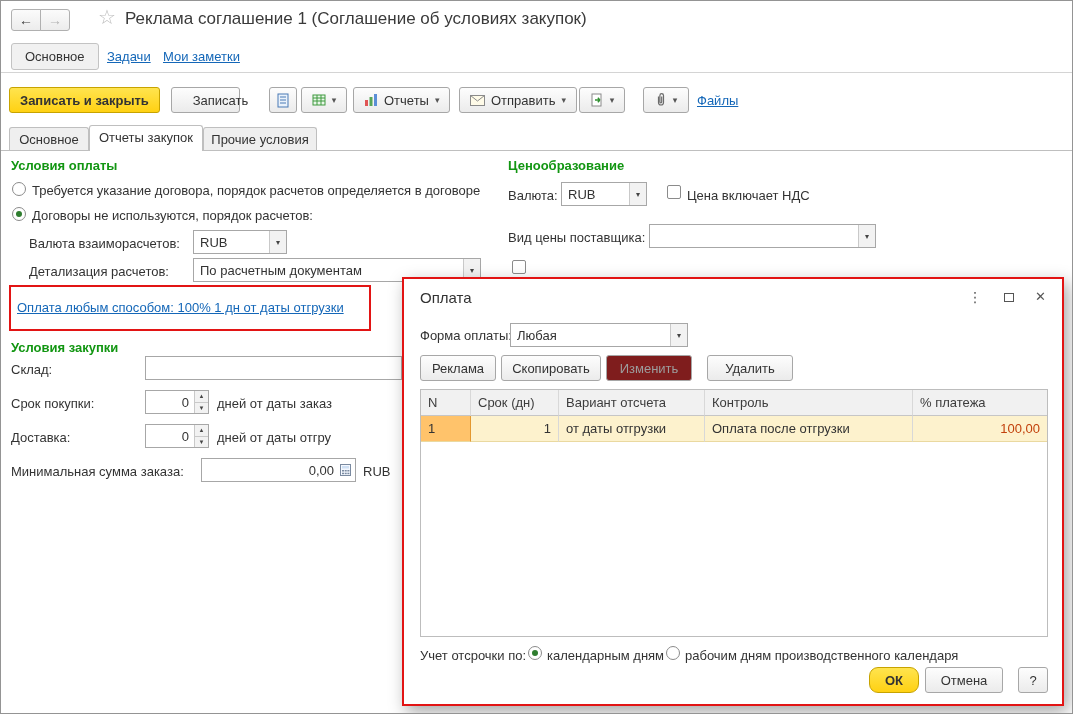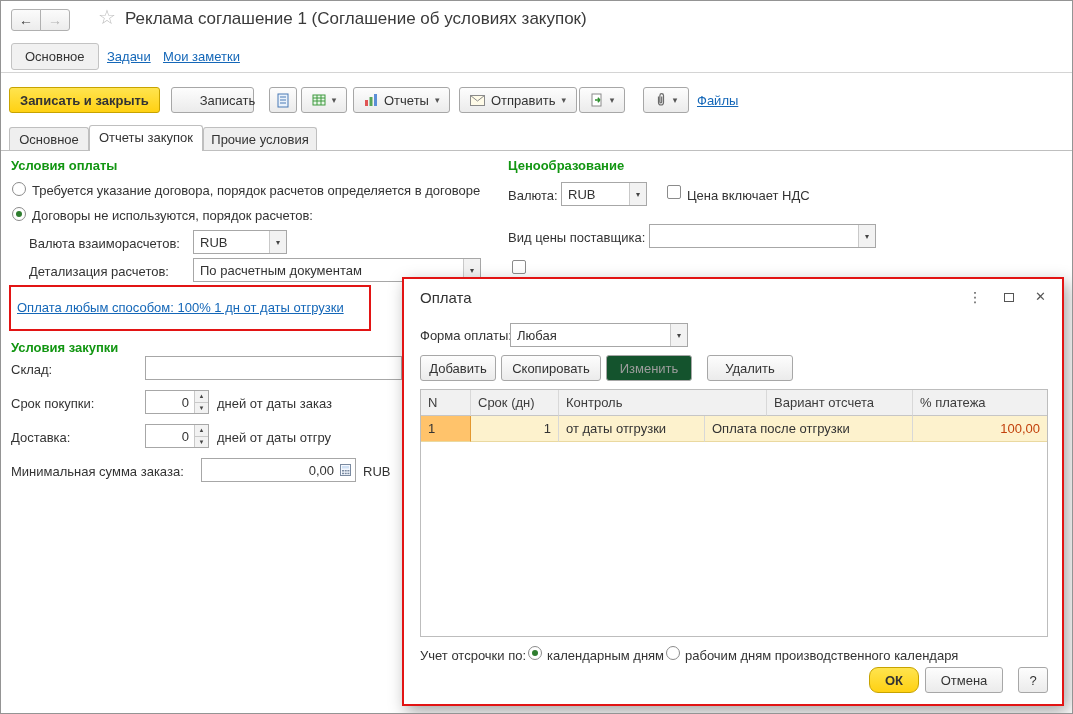--- a/index.html
+++ b/index.html
@@ -22,21 +22,21 @@
   .navchip { position:absolute; height:27px; line-height:25px; padding:0 13px;
     border:1px solid #c3c3c3; border-radius:3px; background:#f1f1f1; color:#333; cursor:pointer; }
   .link { position:absolute; color:#1467b8; text-decoration:underline; cursor:pointer; white-space:nowrap; }
 
   
   .btn { position:absolute; height:26px; border:1px solid #a7a7a7; border-radius:3px;
     background:linear-gradient(#fdfdfd,#ebebeb); font-family:inherit; font-size:13px; color:#333;
     display:flex; align-items:center; justify-content:center; gap:6px; padding:0 10px;
     cursor:pointer; white-space:nowrap; }
   .btn.yellow { background:linear-gradient(#ffe44f,#ffd113); border-color:#c7a300; font-weight:bold; }
-  .btn.disabled { color:#9d9d9d; background:#14532d; }
+  .btn.disabled { color:#9d9d9d; background:#7f1d1d; }
   .dd { font-size:9px; color:#555; }
   .ico { display:inline-flex; align-items:center; }
 
   
   .ftab { position:absolute; height:24px; top:126px; line-height:23px; text-align:center;
     background:#efefef; border:1px solid #bfbfbf; border-bottom:none;
     border-radius:3px 3px 0 0; color:#333; cursor:pointer; z-index:1; }
   .ftab.active { top:124px; height:26px; background:#fff; z-index:3; }
   .tabline { position:absolute; left:0; top:149px; width:100%; height:1px; background:#bfbfbf; z-index:2; }
 
@@ -93,21 +93,21 @@
   <button class="nav-btn fwd" style="left:39px;top:8px;border-radius:0 3px 3px 0;">→</button>
   <span class="star" style="left:97px;top:6px;">☆</span>
   <span class="page-title" style="left:124px;top:8px;">Реклама соглашение 1 (Соглашение об условиях закупок)</span>
 
   <span class="navchip" style="left:10px;top:42px;">Основное</span>
   <a class="link" style="left:106px;top:48px;">Задачи</a>
   <a class="link" style="left:162px;top:48px;">Мои заметки</a>
   <div class="hline" style="top:71px;"></div>
 
   <button class="btn yellow" style="left:8px;top:86px;">Записать и закрыть</button>
-  <button class="btn" style="left:170px;top:86px;width:83px;padding-left:40px;">Записать</button>
+  <button class="btn" style="left:170px;top:86px;width:69px;padding-left:40px;">Записать</button>
 
   <button class="btn" style="left:268px;top:86px;width:28px;padding:0;">
     <span class="ico">
       <svg width="14" height="15" viewBox="0 0 14 15">
           <rect x="2" y="1" width="10" height="13" fill="#eaf2fb" stroke="#4a7ab5"></rect>
           <line x1="4" y1="4" x2="10" y2="4" stroke="#4a7ab5"></line>
           <line x1="4" y1="7" x2="10" y2="7" stroke="#4a7ab5"></line>
           <line x1="4" y1="10" x2="10" y2="10" stroke="#4a7ab5"></line>
         </svg>
     </span>
@@ -266,31 +266,31 @@
     <span class="dlg-ico" style="right:80px;top:11px;font-size:14px;">⋮</span>
     <span class="dlg-max" style="right:48px;top:14px;"></span>
     <span class="dlg-ico" style="right:16px;top:11px;font-size:13px;">✕</span>
 
     <span class="lbl" style="left:16px;top:49px;">Форма оплаты:</span>
     <div class="combo" style="left:106px;top:44px;width:178px;">
       <span class="combo-val">Любая</span>
       <span class="combo-btn">▾</span>
     </div>
 
-    <button class="btn" style="left:16px;top:76px;width:76px;">Добавить</button>
+    <button class="btn" style="left:16px;top:76px;width:76px;">Реклама</button>
     <button class="btn" style="left:97px;top:76px;width:100px;">Скопировать</button>
     <button class="btn disabled" style="left:202px;top:76px;width:86px;">Изменить</button>
     <button class="btn" style="left:303px;top:76px;width:86px;">Удалить</button>
 
     <div class="tbl">
       <div class="trow thead">
         <div class="tcell c0">N</div>
         <div class="tcell c1">Срок (дн)</div>
+        <div class="tcell c2">Вариант отсчета</div>
         <div class="tcell c3">Контроль</div>
-        <div class="tcell c2">Вариант отсчета</div>
         <div class="tcell c4">% платежа</div>
       </div>
       <div class="trow sel">
         <div class="tcell c0">1</div>
         <div class="tcell c1 tnum">1</div>
         <div class="tcell c2">от даты отгрузки</div>
         <div class="tcell c3">Оплата после отгрузки</div>
         <div class="tcell c4 tnum pct">100,00</div>
       </div>
       <div class="tbl-fill"></div>

